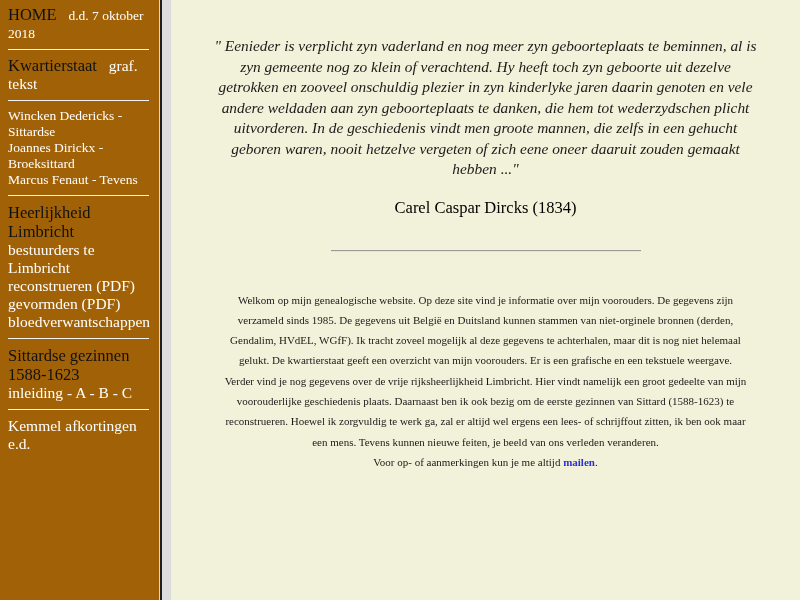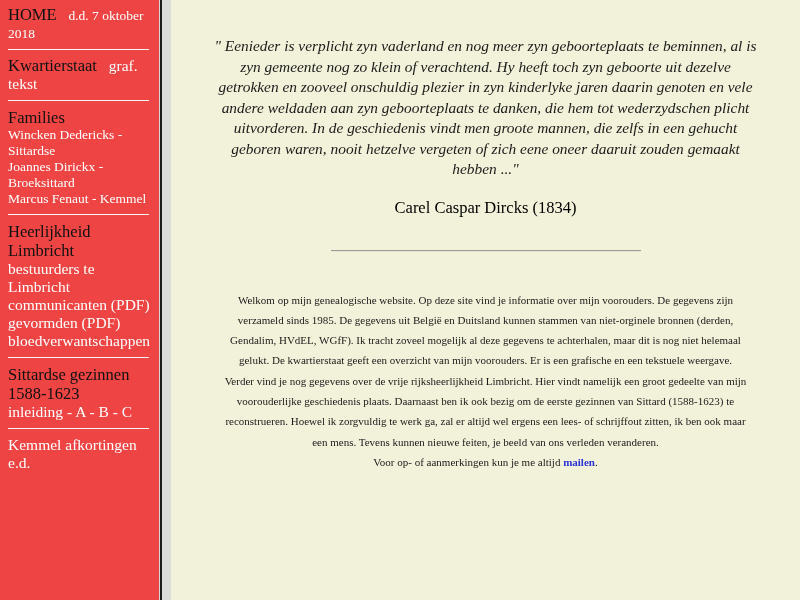--- a/index.html
+++ b/index.html
@@ -19,21 +19,21 @@
     height: 600px;
     display: flex;
     background: #f2f1d9;
   }
 
   
   .sidebar {
     width: 160px;
     min-width: 160px;
     height: 600px;
-    background: #ef4444;
+    background: #a16207;
     box-sizing: border-box;
     padding: 6px 8px 0 8px;
     border-right: 1px solid #d6d6d6;
     overflow: hidden;
   }
   .vrule {
     width: 2px;
     min-width: 2px;
     height: 600px;
     background: #1d1d1d;
@@ -144,31 +144,30 @@
     </div>
     <hr class="nav-sep">
 
     <div class="nav-block">
       <span class="nav-head-inline">Kwartierstaat</span>
       <span class="nav-link" style="margin-left:8px;">graf. tekst</span>
     </div>
     <hr class="nav-sep">
 
     <div class="nav-block">
-      <span class="line nav-head">Families</span>
       <span class="line nav-small">Wincken Dedericks - Sittardse</span>
       <span class="line nav-small">Joannes Dirickx - Broeksittard</span>
-      <span class="line nav-small">Marcus Fenaut - Kemmel</span>
+      <span class="line nav-small">Marcus Fenaut - Tevens</span>
     </div>
     <hr class="nav-sep">
 
     <div class="nav-block">
       <span class="line nav-head">Heerlijkheid Limbricht</span>
       <span class="line nav-link">bestuurders te Limbricht</span>
-      <span class="line nav-link">communicanten (PDF)</span>
+      <span class="line nav-link">reconstrueren (PDF)</span>
       <span class="line nav-link">gevormden (PDF)</span>
       <span class="line nav-link">bloedverwantschappen</span>
     </div>
     <hr class="nav-sep">
 
     <div class="nav-block">
       <span class="line nav-head">Sittardse gezinnen 1588-1623</span>
       <span class="line nav-link">inleiding - A - B - C</span>
     </div>
     <hr class="nav-sep">

